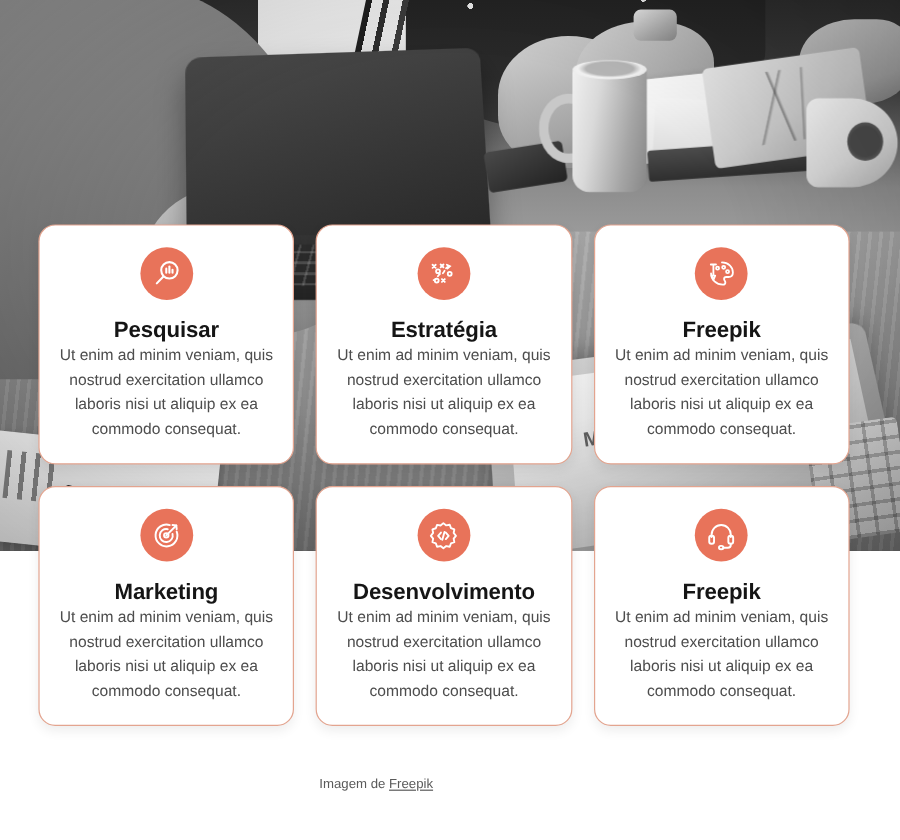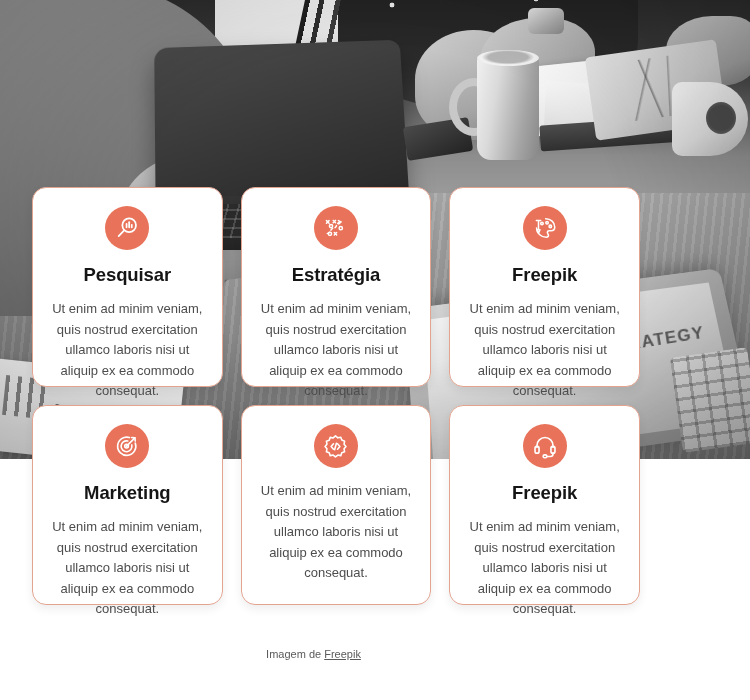--- a/index.html
+++ b/index.html
@@ -252,21 +252,21 @@
   .ph-vignette {
     position: absolute; inset: 0;
     background: radial-gradient(ellipse at 50% 45%, rgba(0,0,0,0) 45%, rgba(0,0,0,0.22) 100%);
   }
 
   
   .grid {
     position: absolute;
     left: 32px;
     top: 187px;
-    width: 608px;
+    width: 676px;
     display: grid;
     grid-template-columns: repeat(3, 1fr);
     column-gap: 18px;
     row-gap: 18px;
   }
   .card {
     background: #ffffff;
     border: 1px solid #e3a48f;
     border-radius: 14px;
     height: 200px;
@@ -291,21 +291,20 @@
   .icon-circle svg { display: block; }
   .card-title {
     margin-top: 14px;
     font-size: 18.5px;
     font-weight: 700;
     color: #151515;
     letter-spacing: -0.1px;
     line-height: 1.2;
   }
   .card-text {
-    margin-top: 13px;
     font-size: 13px;
     line-height: 20.5px;
     color: #4d4d4d;
     max-width: 200px;
   }
 
   
   .credit {
     position: absolute;
     left: 0;
@@ -432,20 +431,21 @@
       <svg width="27" height="27" viewBox="0 0 24 24" fill="none" stroke="#ffffff" stroke-width="1.4" stroke-linecap="round" stroke-linejoin="round">
         <path d="M12 2.6 L14.1 4.3 L16.7 3.8 L17.6 6.3 L20.1 7.3 L19.6 9.9
                  L21.3 12 L19.6 14.1 L20.1 16.7 L17.6 17.6 L16.7 20.1 L14.1 19.6
                  L12 21.3 L9.9 19.6 L7.3 20.1 L6.4 17.6 L3.9 16.7 L4.4 14.1
                  L2.7 12 L4.4 9.9 L3.9 7.3 L6.4 6.4 L7.3 3.9 L9.9 4.4 Z"></path>
         <path d="M10.2 9.6 L8.1 12 L10.2 14.4"></path>
         <path d="M13.8 9.6 L15.9 12 L13.8 14.4"></path>
         <line x1="12.8" y1="9.1" x2="11.2" y2="14.9"></line>
       </svg>
     </div>
+    <div class="card-title">Desenvolvimento</div>
     <div class="card-text">Ut enim ad minim veniam, quis nostrud exercitation ullamco laboris nisi ut aliquip ex ea commodo consequat.</div>
   </div>
 
   <div class="card">
     <div class="icon-circle">
       <svg width="26" height="26" viewBox="0 0 24 24" fill="none" stroke="#ffffff" stroke-width="1.5" stroke-linecap="round" stroke-linejoin="round">
         <path d="M4.6 13.4 V11.6 A7.4 7.4 0 0 1 19.4 11.6 V13.4"></path>
         <rect x="2.8" y="12.4" width="3.7" height="6.2" rx="1.6"></rect>
         <rect x="17.5" y="12.4" width="3.7" height="6.2" rx="1.6"></rect>
         <path d="M19.4 18.6 V19.4 A2.3 2.3 0 0 1 17.1 21.7 H13.6"></path>

